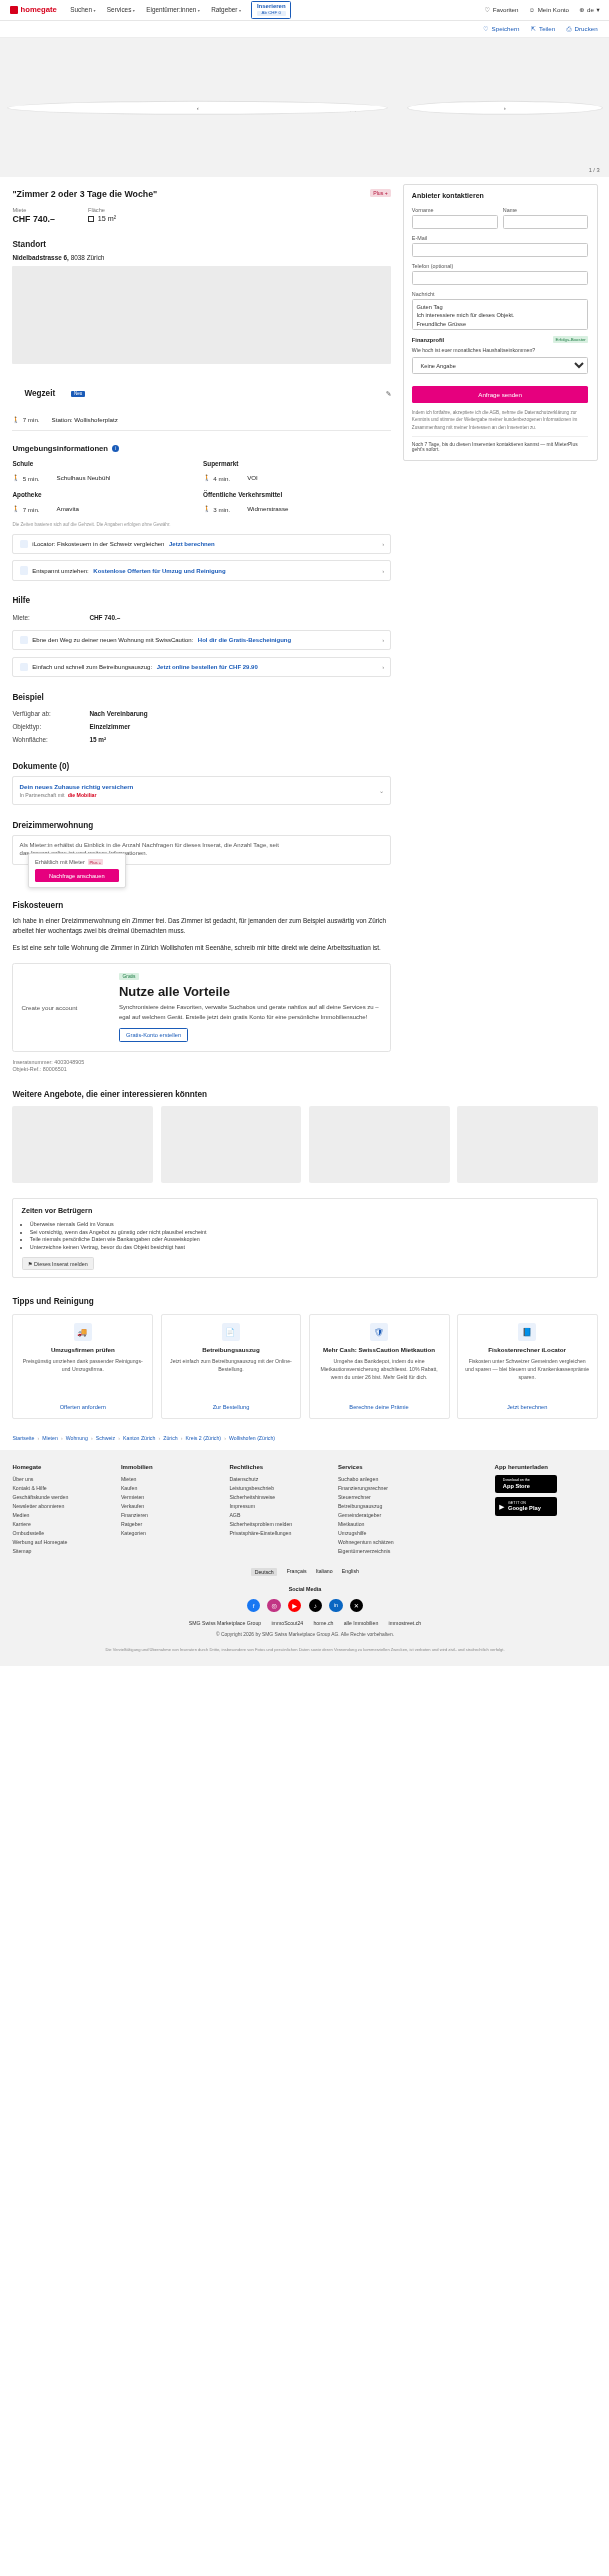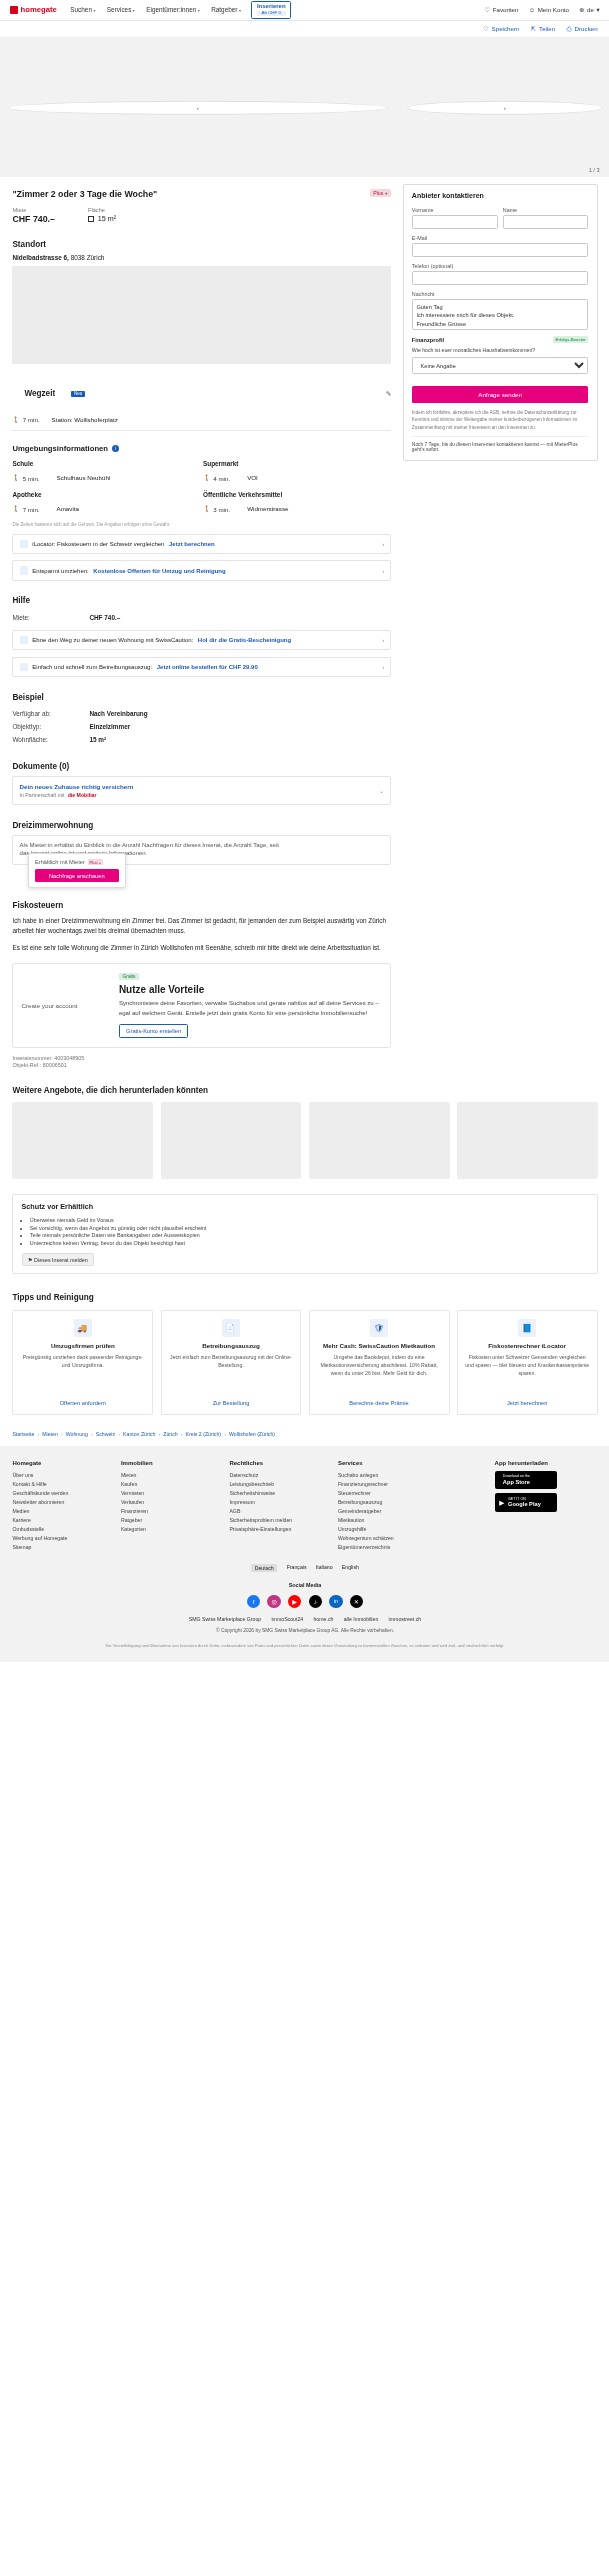--- a/index.html
+++ b/index.html
@@ -166,21 +166,21 @@
 
   .desc { font-size: 6.4px; line-height: 1.65; margin-top: 6.2px; }
 
   .acct-box {
     margin-top: 9.3px; border:0.5px solid #e3e3e3; border-radius:2.6px;
     display:flex; padding: 8.2px; gap: 9.3px;
   }
   .acct-left { width: 88px; font-size: 6.2px; color:#555; display:flex; align-items:center; }
   .acct-right { flex:1; }
   .tag-free { background:#d9f0e1; color:#1b7a42; font-size:4.9px; border-radius:1px; padding:1px 3.6px; display:inline-block;}
-  .acct-right h3 { font-size: 10px; margin: 4.1px 0 3.6px; }
+  .acct-right h3 { font-size: 13px; margin: 4.1px 0 3.6px; }
   .acct-right p { font-size: 6px; line-height:1.6; margin:0 0 6.2px; color:#444;}
   .btn-outline { border:0.5px solid #1a5bb8; color:#1a5bb8; background:#fff; border-radius:1.5px; font-size:5.7px; padding: 3.1px 6.2px;}
 
   .meta { font-size: 5.4px; color:#777; margin-top: 7.2px; }
   .meta div { padding: 0.5px 0; }
 
   h2.wide { font-size: 8.2px; font-weight:700; margin: 17.5px 0 6.2px; }
   .cards { display:flex; gap: 7.2px; }
   .card-ph { flex:1; height: 77px; background:#ededed; border-radius:2.1px; }
 
@@ -533,30 +533,30 @@
           </select>
         </div>
         <button class="btn-send">Anfrage senden</button>
         <div class="legal">Indem ich fortfahre, akzeptiere ich die AGB, nehme die Datenschutzerklärung zur Kenntnis und stimme der Weitergabe meiner kundenbezogenen Informationen im Zusammenhang mit meiner Interessen an den Inserenten zu.</div>
         <div class="nr7">Noch 7 Tage, bis du diesen Inserenten kontaktieren kannst — mit MieterPlus geht's sofort.</div>
       </div>
     </div>
   </div>
 
   <div style="padding: 0 12.4px;">
-    <h2 class="wide">Weitere Angebote, die dich herunterladen könnten</h2>
+    <h2 class="wide">Weitere Angebote, die einer interessieren könnten</h2>
     <div class="cards">
       <div class="card-ph"></div>
       <div class="card-ph"></div>
       <div class="card-ph"></div>
       <div class="card-ph"></div>
     </div>
 
     <div class="fraud">
-      <h3>Schutz vor Erhältlich</h3>
+      <h3>Zeiten vor Betrügern</h3>
       <ul>
         <li>Überweise niemals Geld im Voraus</li>
         <li>Sei vorsichtig, wenn das Angebot zu günstig oder nicht plausibel erscheint</li>
         <li>Teile niemals persönliche Daten wie Bankangaben oder Ausweiskopien</li>
         <li>Unterzeichne keinen Vertrag, bevor du das Objekt besichtigt hast</li>
       </ul>
       <button class="btn-report">
         <span>⚑</span>
         <span>Dieses Inserat melden</span>
       </button>

